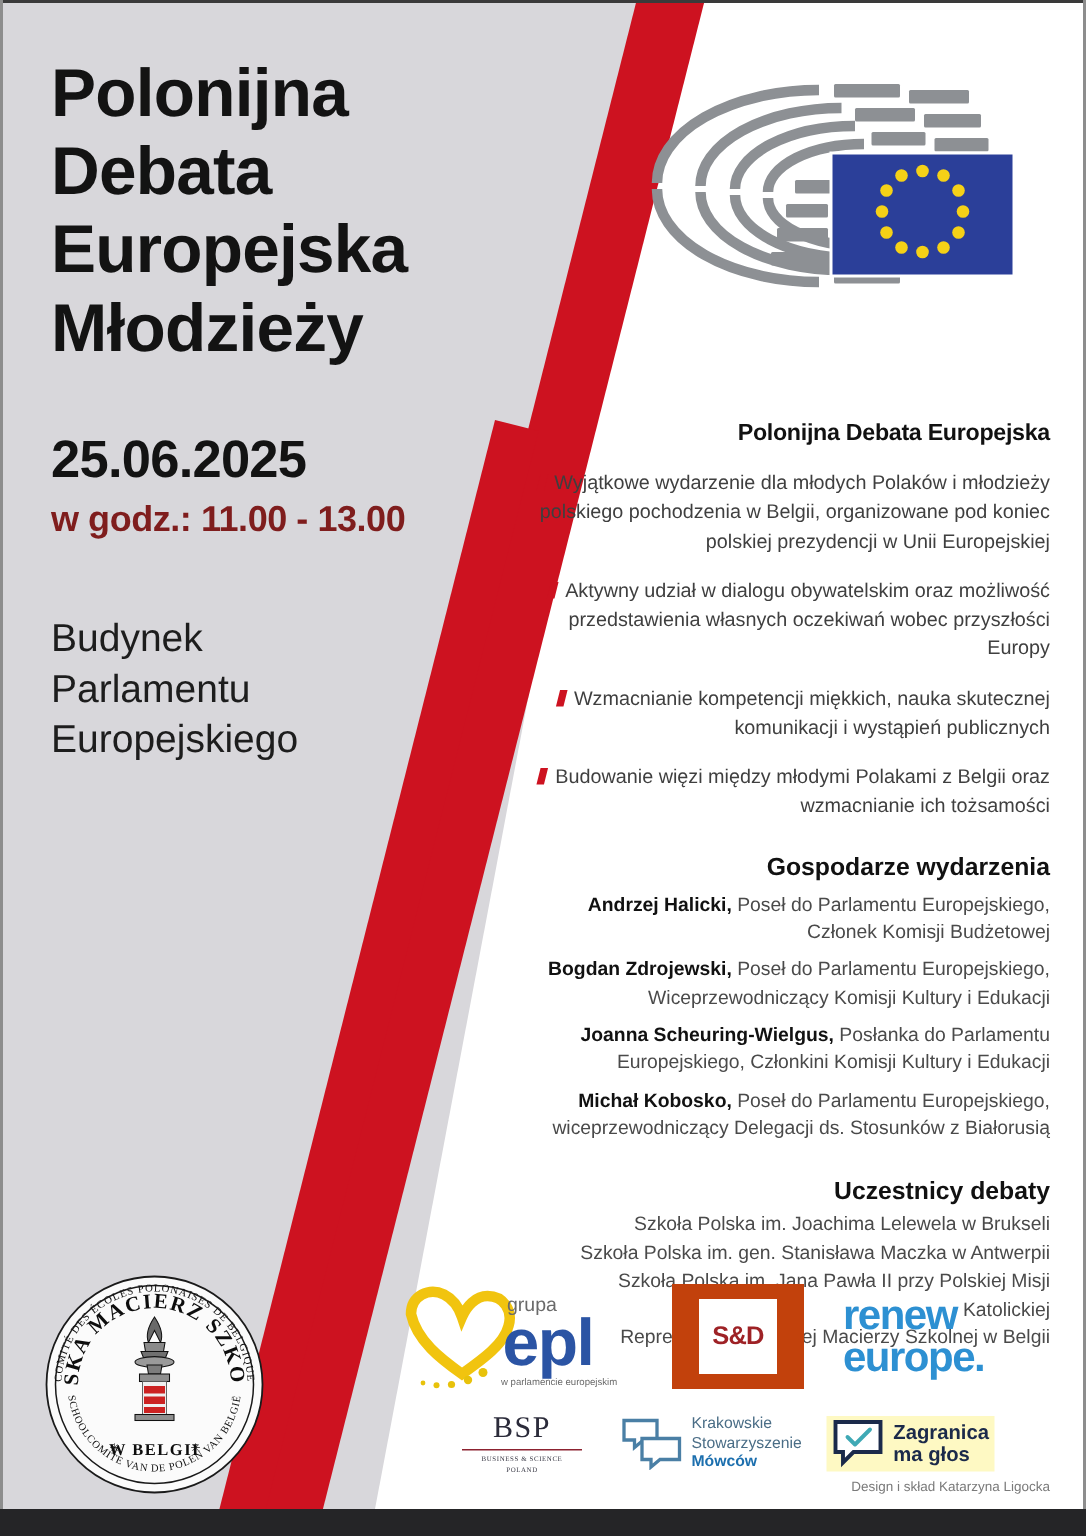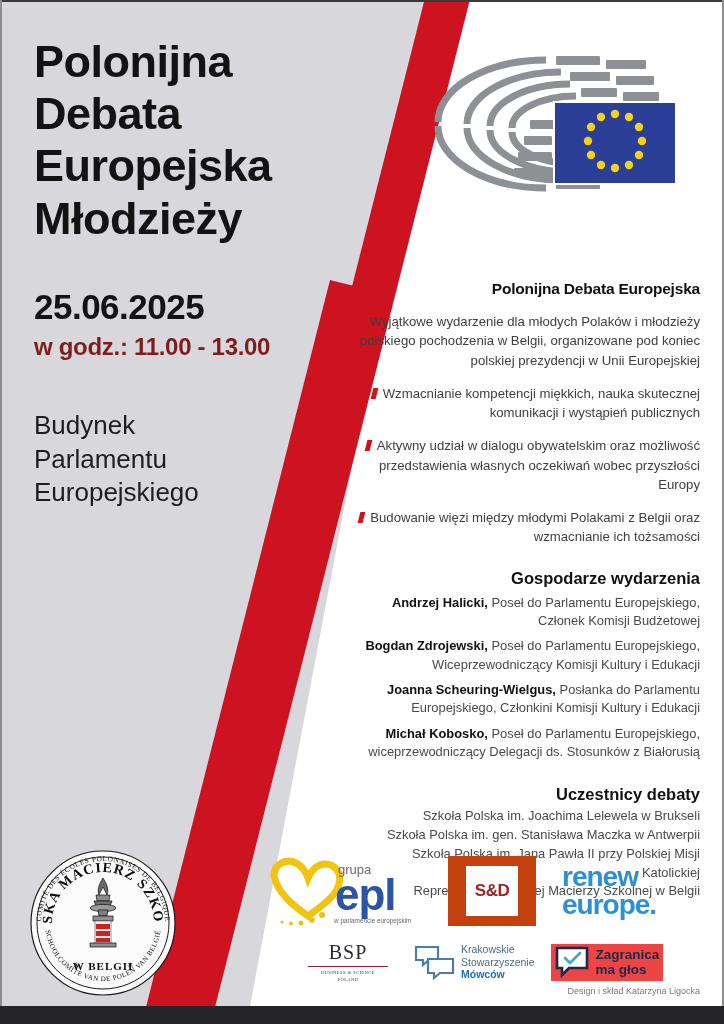--- a/index.html
+++ b/index.html
@@ -234,21 +234,21 @@
   .bsp-sub{
     font-family:"Liberation Serif", serif;
     font-size:4.6px;letter-spacing:0.4px;color:#3a3a46;line-height:1.5;
   }
   .ksm{display:flex;align-items:center;margin-left:14px;}
   .ksm-icon{width:42px;height:36px;position:relative;}
   .ksm-icon svg{display:block;width:100%;height:100%;}
   .ksm-txt{margin-left:5px;font-size:10.5px;line-height:1.18;color:#4a6d86;}
   .ksm-txt b{color:#1c6fae;font-weight:700;}
 
-  .zmg{display:flex;align-items:center;margin-left:16px;background:#ef4444;padding:2px 4px;}
+  .zmg{display:flex;align-items:center;margin-left:16px;background:#fef9c3;padding:2px 4px;}
   .zmg-icon{width:36px;height:33px;}
   .zmg-icon svg{display:block;width:100%;height:100%;}
   .zmg-txt{margin-left:5px;font-size:13.5px;line-height:1.14;font-weight:700;color:#1b2a4a;}
 
   .credit{
     position:absolute;
     right:24px; top:986px;
     font-size:9px;
     color:#7a7a7a;
     z-index:25;
@@ -333,24 +333,24 @@
   </div>
 
   <div class="right-col">
     <div class="sec-head">Polonijna Debata Europejska</div>
 
     <ul class="bullets">
       <li>
         <span class="bmark"></span><span>Wyjątkowe wydarzenie dla młodych Polaków i młodzieży polskiego pochodzenia w Belgii, organizowane pod koniec polskiej prezydencji w Unii Europejskiej</span>
       </li>
       <li>
-        <span class="bmark"></span><span>Wzmacnianie kompetencji miękkich, nauka skutecznej komunikacji i wystąpień publicznych</span>
+        <span class="bmark"></span><span>Aktywny udział w dialogu obywatelskim oraz możliwość przedstawienia własnych oczekiwań wobec przyszłości Europy</span>
       </li>
       <li>
-        <span class="bmark"></span><span>Aktywny udział w dialogu obywatelskim oraz możliwość przedstawienia własnych oczekiwań wobec przyszłości Europy</span>
+        <span class="bmark"></span><span>Wzmacnianie kompetencji miękkich, nauka skutecznej komunikacji i wystąpień publicznych</span>
       </li>
       <li>
         <span class="bmark"></span><span>Budowanie więzi między młodymi Polakami z Belgii oraz wzmacnianie ich tożsamości</span>
       </li>
     </ul>
 
     <div class="hosts-head">Gospodarze wydarzenia</div>
 
     <div class="host">
       <b>Andrzej Halicki,</b>

